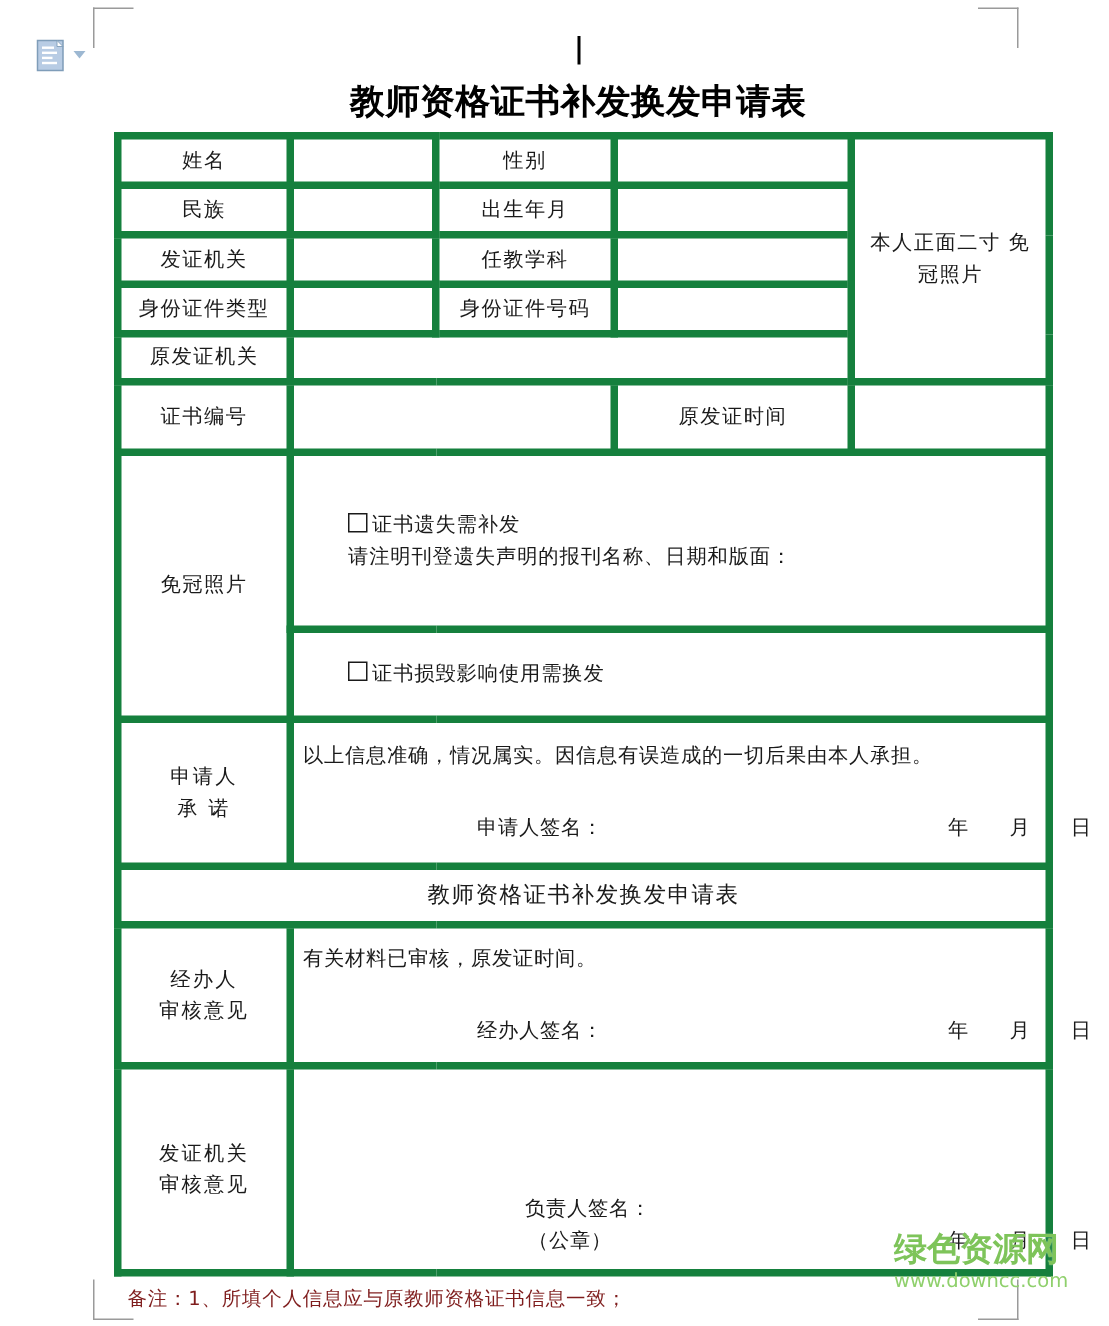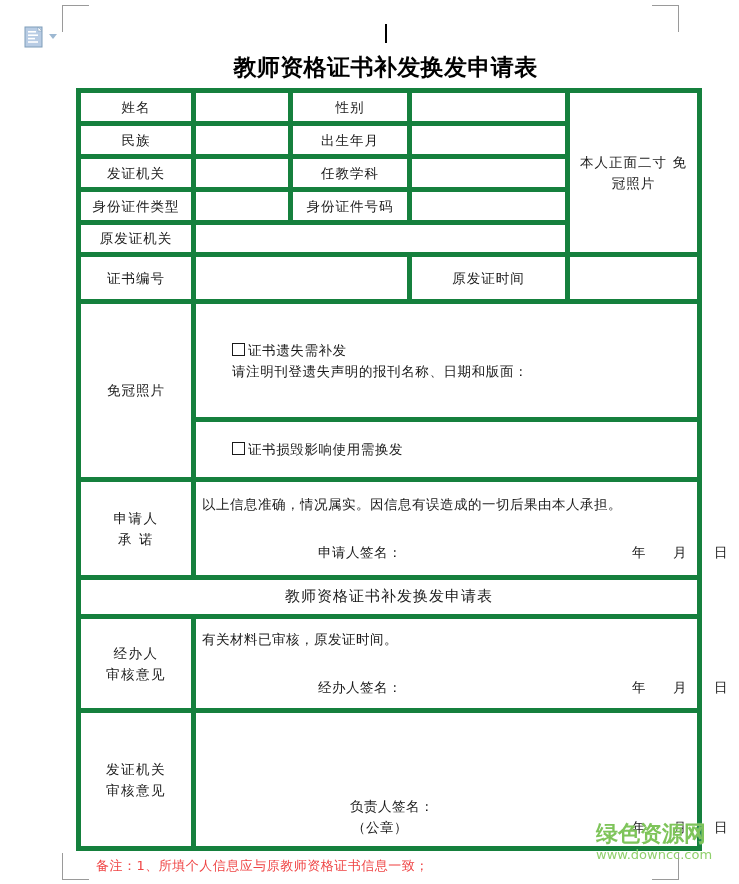--- a/index.html
+++ b/index.html
@@ -160,25 +160,25 @@
     height: 11px;
     border: 1px solid #1a1a1a;
     margin-right: 3px;
     vertical-align: -1px;
     background: #ffffff;
   }
 
   
   .footer-note {
     position: absolute;
-    left: 96px;
+    left: 85px;
     top: 857px;
     font-size: 13px;
     letter-spacing: 0.5px;
-    color: #ef4444;
+    color: #7f1d1d;
   }
 
   
   .watermark {
     position: absolute;
     left: 596px;
     top: 822px;
     width: 150px;
     text-align: left;
     pointer-events: none;

